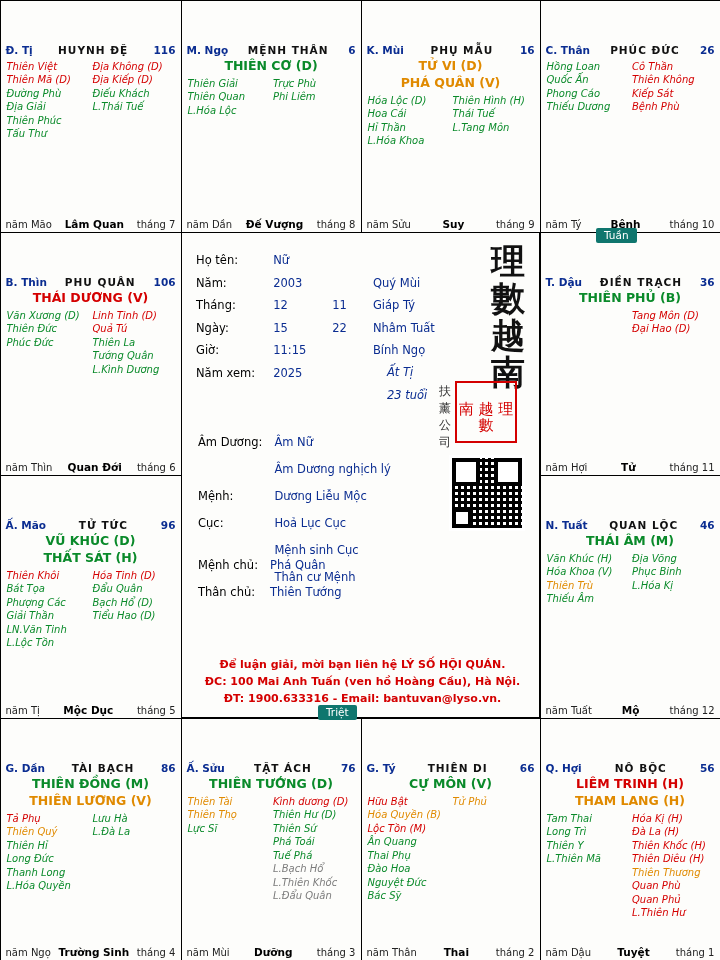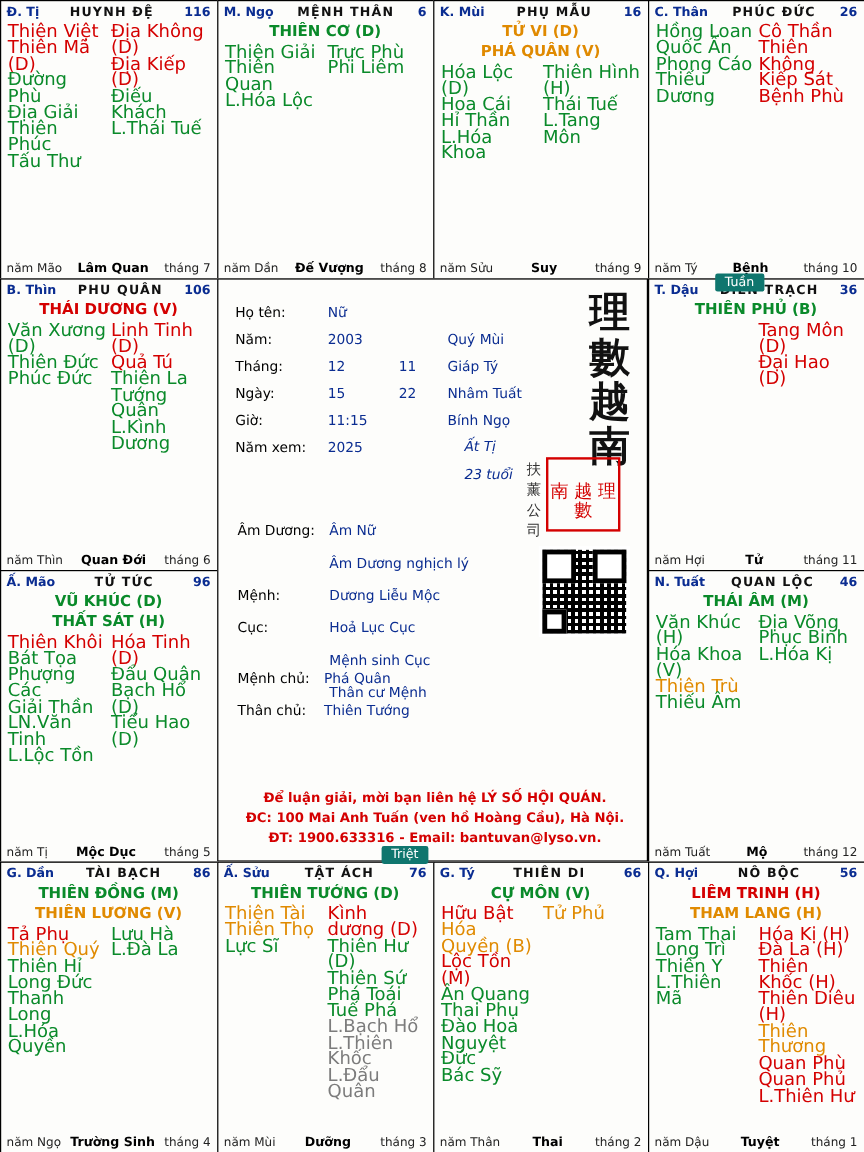--- a/index.html
+++ b/index.html
@@ -21,42 +21,43 @@
   .cell {
     position:relative;
     border:1px solid #000;
     margin:-0.5px;
     overflow:hidden;
     background:#fdfdfb;
   }
   .cellhdr {
     display:flex; justify-content:space-between; align-items:flex-start;
     padding:3px 5px 0 5px;
-    font-size:10.5px; font-weight:bold;
+    font-size:10.5px; font-weight:bold;margin-top:40px;
   }
   .hdr-left { color:#0b2d91; }
   .hdr-mid { color:#111; letter-spacing:1px; }
   .hdr-right { color:#0b2d91; }
   .cung-title {
     text-align:center;
     font-weight:bold;
     font-size:12.5px;
     margin-top:2px;
     line-height:15px;
   }
   .green { color:#0a8a2a; }
   .red { color:#d40000; }
   .gray { color:#7c7c7c; }
   .orange { color:#e08a00; }
   .stars {
     display:flex;
     padding:4px 6px 0 6px;
     gap:4px;
-    font-size:15px;
+    font-size:10px;
     line-height:13.5px;
+    font-style:italic;
   }
   .stars .col { flex:1; min-width:0; }
   .cellfoot {
     position:absolute; left:0; right:0; bottom:2px;
     display:flex; justify-content:space-between; align-items:flex-end;
     padding:0 5px;
     font-size:10px;
   }
   .cellfoot .y { color:#222; }
   .cellfoot .mid { font-weight:bold; color:#000; font-size:10.5px; }

